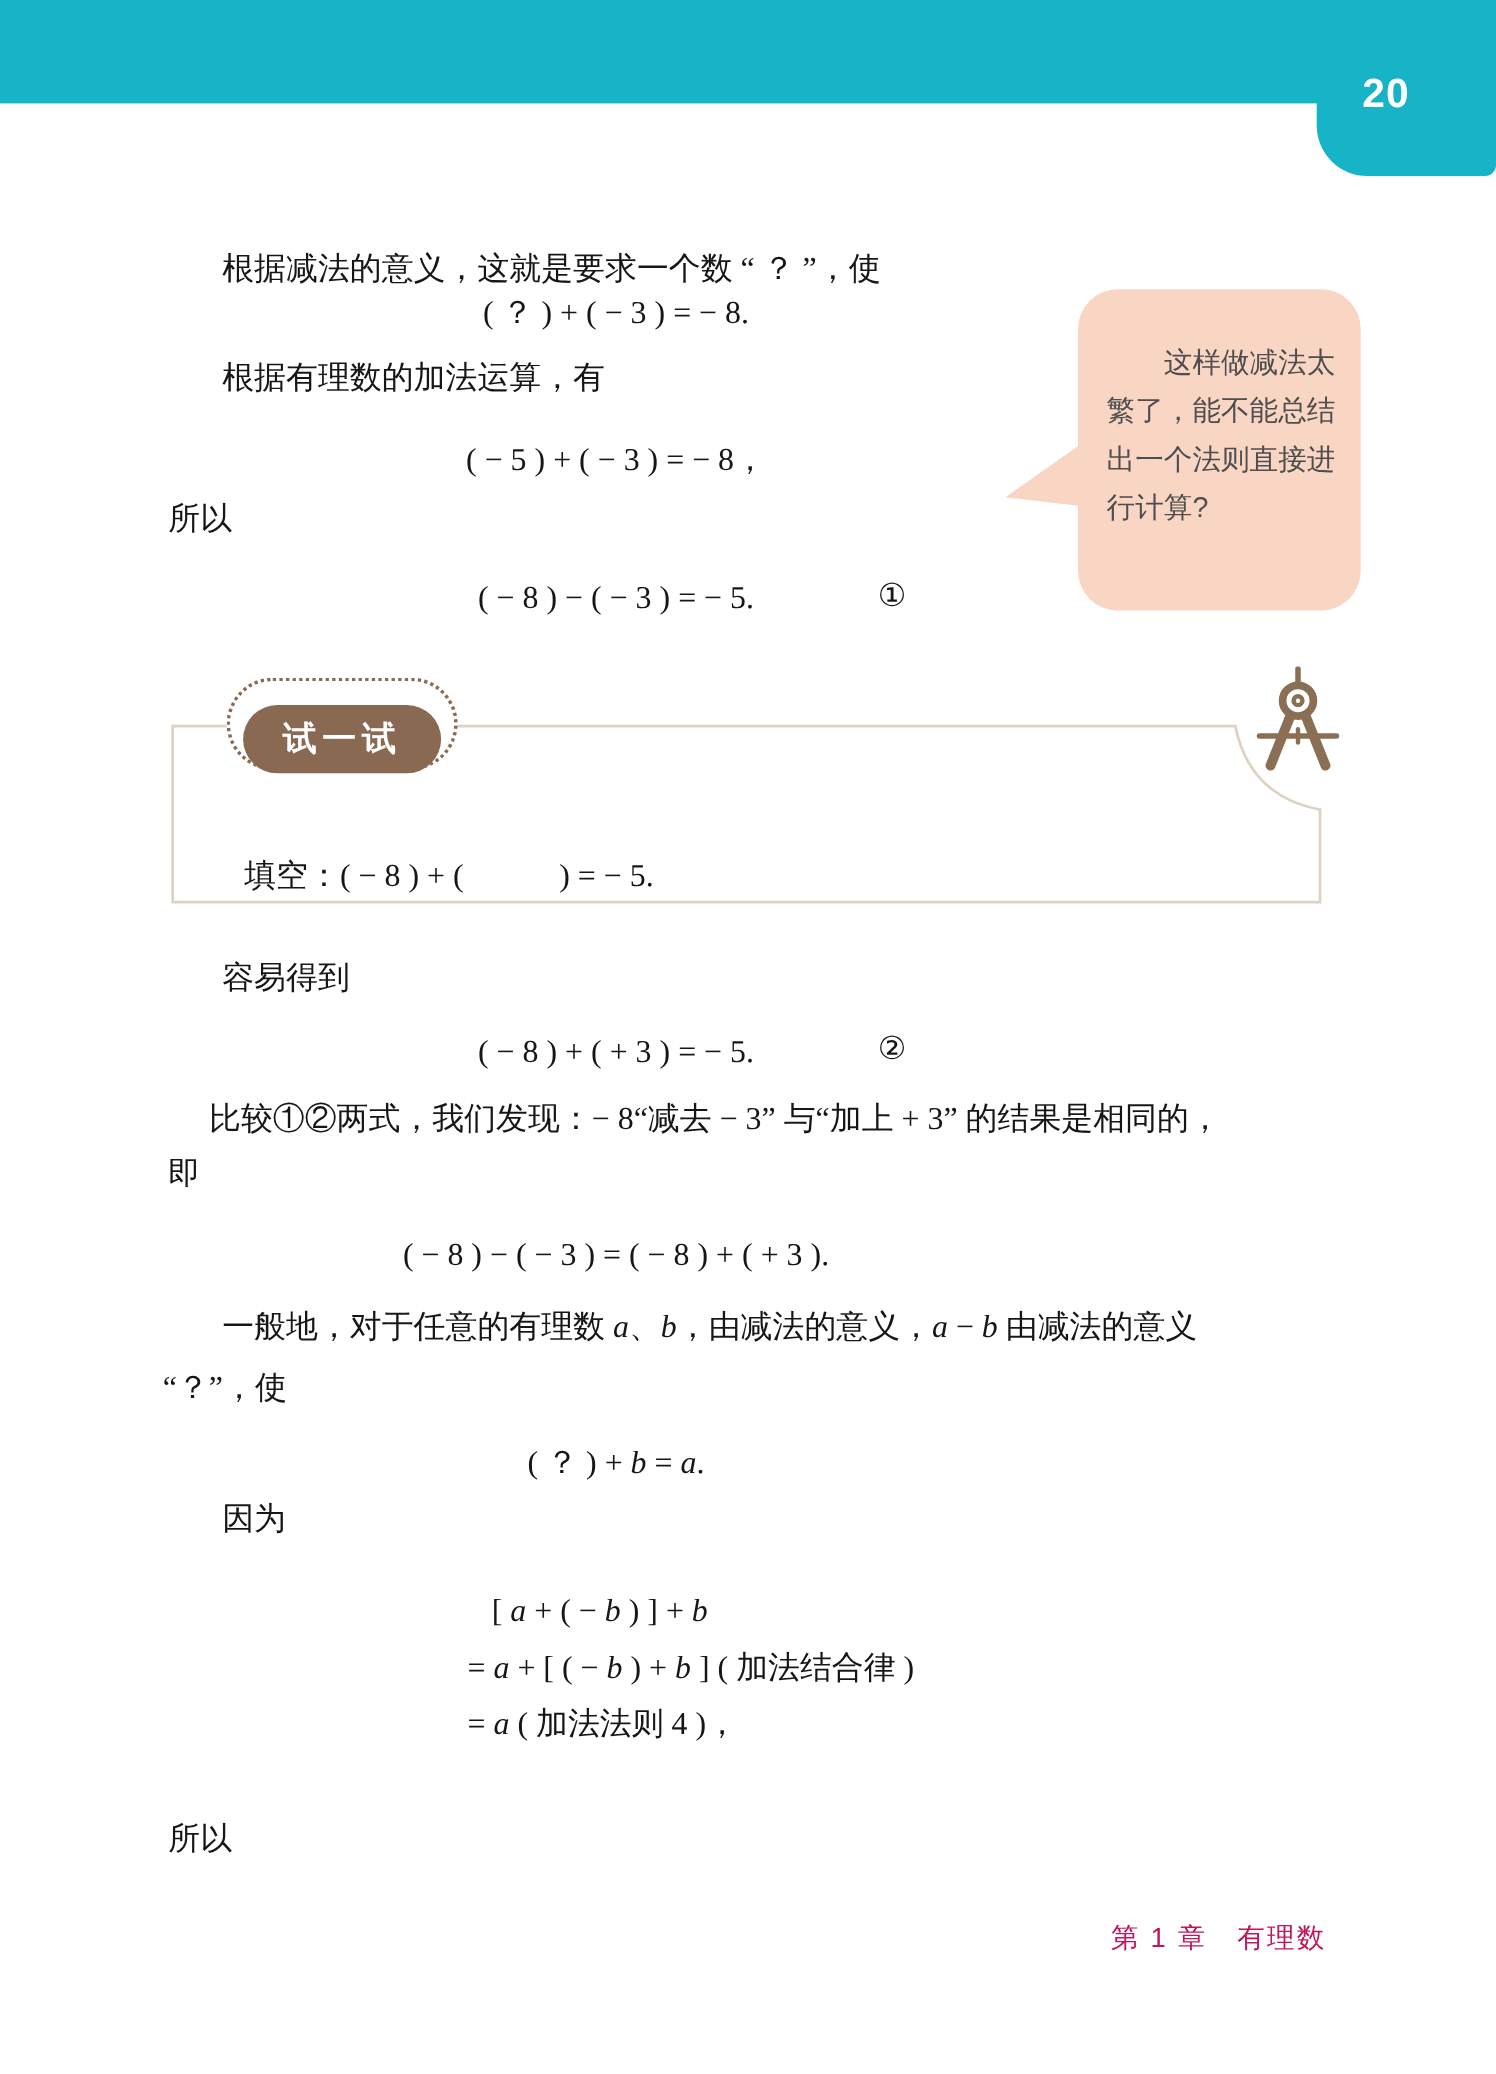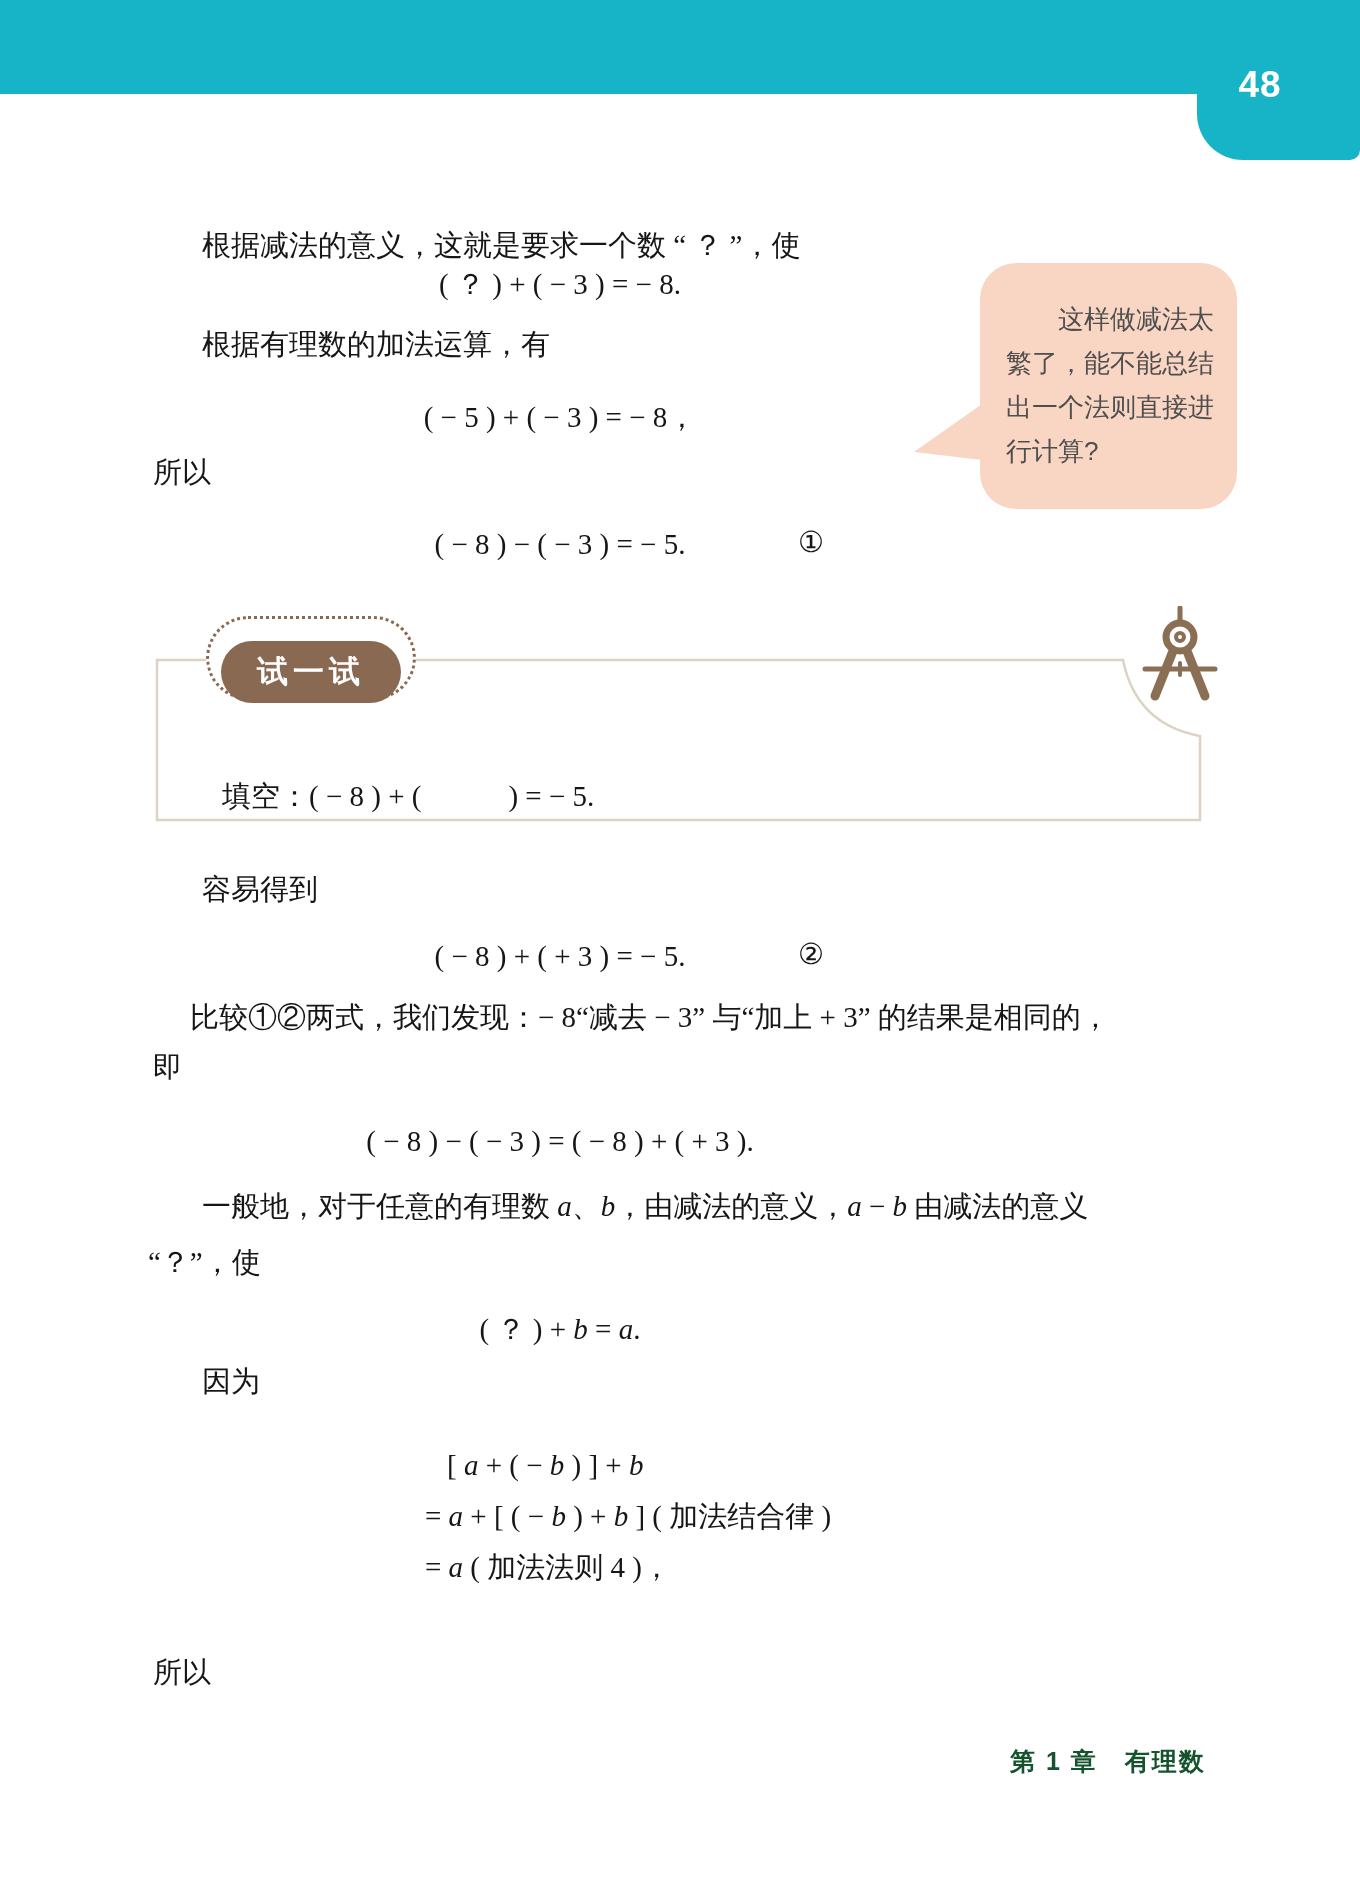--- a/index.html
+++ b/index.html
@@ -12,47 +12,47 @@
   .header-bar{position:absolute;left:0;top:0;width:1360px;height:94px;background:#17b3c7;}
   .page-tab{position:absolute;left:1197px;top:0;width:163px;height:160px;background:#17b3c7;
             border-bottom-left-radius:46px;border-bottom-right-radius:10px;}
   .page-num{position:absolute;left:1225px;top:66px;width:70px;text-align:center;color:#ffffff;
             font-size:37px;font-weight:bold;letter-spacing:1px;}
   
   .eq{position:absolute;left:0;width:1120px;text-align:center;font-size:29px;}
   .eq i,.seg i{font-style:italic;}
   .eqnum{position:absolute;left:798px;font-size:29px;}
   
-  .bubble{position:absolute;left:980px;top:263px;width:257px;height:246px;background:#f9d6c4;
-          border-radius:36px;box-sizing:border-box;padding:34px 20px 0 26px;}
+  .bubble{position:absolute;left:980px;top:263px;width:257px;height:292px;background:#f9d6c4;
+          border-radius:36px;box-sizing:border-box;padding:44px 20px 0 26px;}
   .bubble p{margin:0;font-size:26px;line-height:44px;color:#4e4e4e;text-indent:2em;
             white-space:pre-line;font-family:"Liberation Sans","DejaVu Sans",sans-serif;}
   .bubble-tail{position:absolute;left:912px;top:396px;}
   
   .try-badge-outer{position:absolute;left:206px;top:616px;width:210px;height:84px;background:#ffffff;
                    border:3px dotted #8a6952;border-radius:46px;box-sizing:border-box;
                    display:flex;align-items:center;justify-content:center;}
   .try-badge-pill{width:180px;height:62px;border-radius:31px;background:#8a6952;display:flex;
                   align-items:center;justify-content:center;color:#ffffff;font-size:31px;
                   font-weight:bold;letter-spacing:5px;margin-top:28px;}
   
   .deriv{position:absolute;left:425px;top:1440px;font-size:29px;}
   .deriv div{line-height:51px;white-space:nowrap;}
   .deriv div:first-child{padding-left:22px;}
-  .footer{position:absolute;left:1010px;top:1745px;width:200px;color:#14532d;font-size:25px;
-          font-weight:bold;letter-spacing:2px;white-space:nowrap;}
+  .footer{position:absolute;left:1010px;top:1745px;width:200px;color:#be185d;font-size:25px;
+          font-weight:normal;letter-spacing:2px;white-space:nowrap;}
 </style>
 </head>
 <body>
 
 <div id="page">
 
   <div class="header-bar"></div>
   <div class="page-tab"></div>
-  <div class="page-num sans abs">48</div>
+  <div class="page-num sans abs">20</div>
 
   <div class="abs serif" style="left:202px;top:210px;margin-top:21px;">根据减法的意义，这就是要求一个数 “ ？ ”，使</div>
   <div class="eq" style="top:265px;">( ？ ) + ( − 3 ) = − 8.</div>
 
   <svg class="bubble-tail" width="72" height="72" viewBox="0 0 72 72">
     <polygon points="2,56 70,8 70,64" fill="#f9d6c4"></polygon>
   </svg>
   <div class="bubble">
     <p>这样做减法太
 繁了，能不能总结

